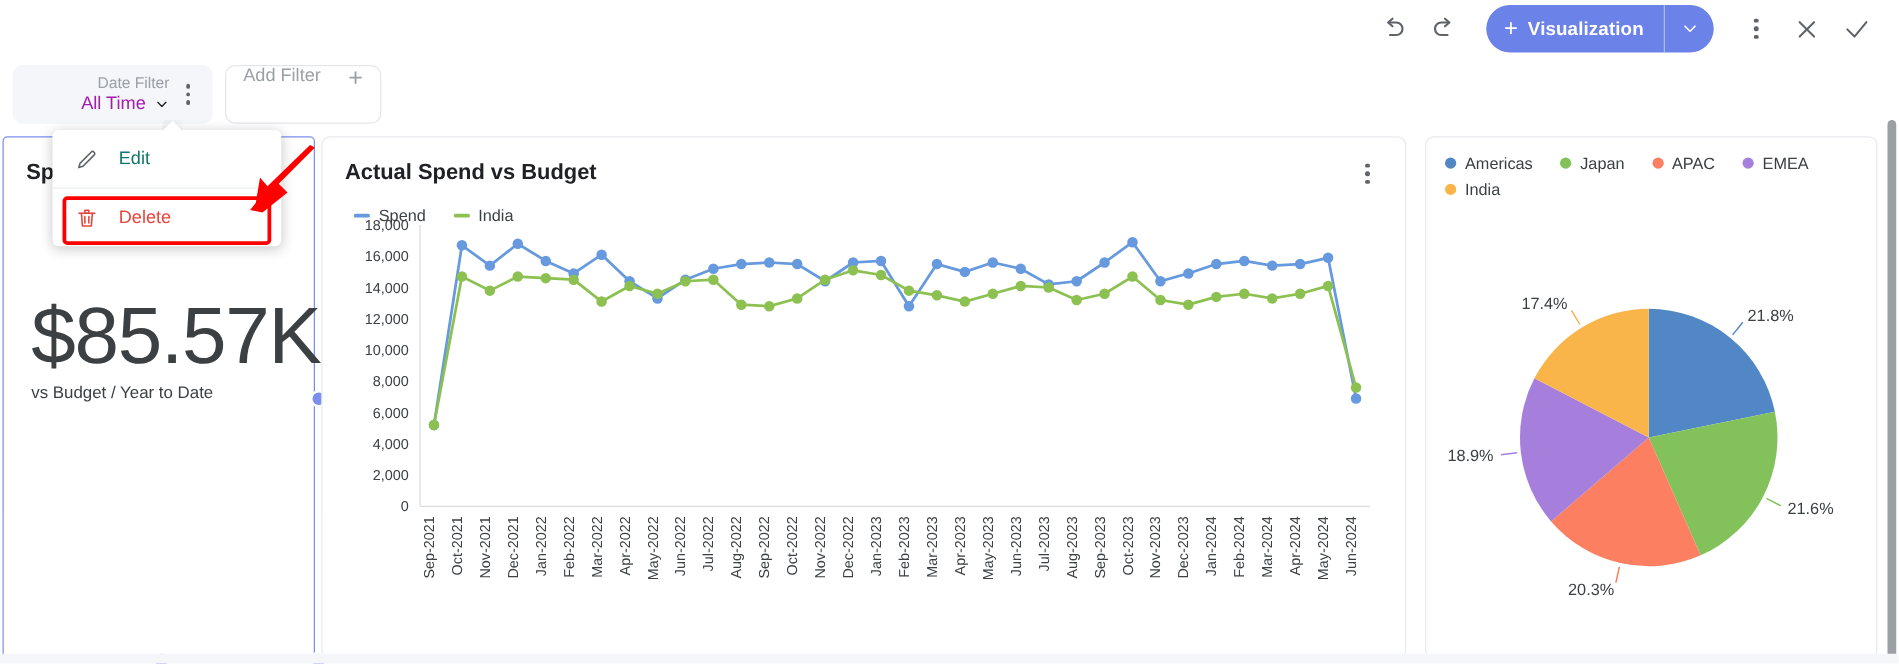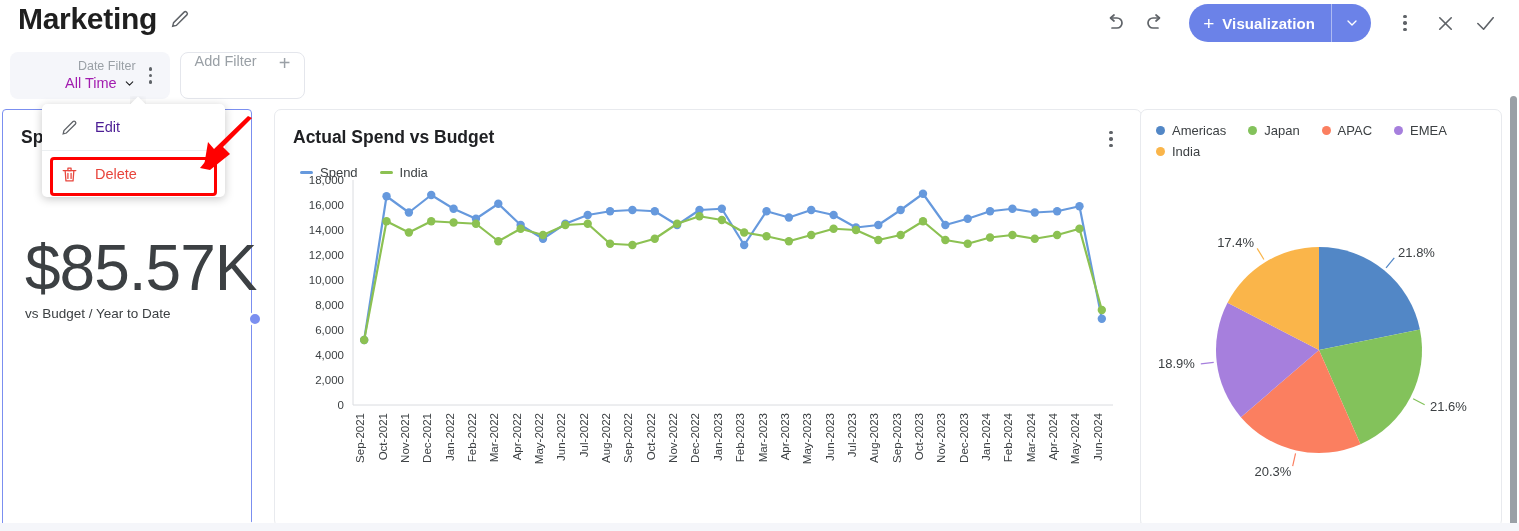--- a/index.html
+++ b/index.html
@@ -45,36 +45,36 @@
   .add-filter-label { font-size: 14.5px; color: #9aa0a6; }
   .add-plus { color: #9aa0a6; font-size: 20px; font-weight: 300; line-height: 1; }
 
   
   .popup { position: absolute; left: 42px; top: 104px; width: 183px; background: #fff;
            border-radius: 5px; box-shadow: 0 2px 10px rgba(0,0,0,.22); z-index: 40; }
   .popup-arrow { position: absolute; top: -8px; left: 88px; width: 16px; height: 8px; overflow: hidden; }
   .popup-arrow::after { content: ""; position: absolute; left: 2px; top: 3px; width: 12px; height: 12px;
                         background: #fff; transform: rotate(45deg); box-shadow: 0 2px 10px rgba(0,0,0,.16); }
   .menu-item { display: flex; align-items: center; gap: 16px; height: 46px; padding: 0 18px; cursor: pointer;
-               font-size: 14.5px; color: #4c1d95; }
+               font-size: 14.5px; color: #0f766e; }
   .menu-item.danger { color: #e8453c; }
   .menu-sep { height: 1px; background: #eceff1; margin: 0; }
   .menu-item svg { display: block; flex: none; }
   .delete-highlight { position: absolute; left: 8px; top: 53px; width: 167px; height: 39px;
                       border: 3px solid #ff0000; border-radius: 4px; pointer-events: none; }
 
   
   .red-arrow { position: absolute; left: 196px; top: 116px; z-index: 45; }
 
   
   .canvas { position: absolute; left: 0; top: 104px; width: 1519px; height: 427px; background: #fff; }
   .card { position: absolute; background: #fff; border: 1px solid #e8eaee; border-radius: 7px; }
 
   .card-kpi { left: 2px; top: 5px; width: 250px; height: 418px; border: 1.5px solid #7b8ff0; border-radius: 4px; }
-  .card-line { left: 274px; top: 5px; width: 868px; height: 418px; }
+  .card-line { left: 257px; top: 5px; width: 868px; height: 418px; }
   .card-pie  { left: 1140px; top: 5px; width: 362px; height: 418px; }
 
   .card-title { font-size: 17.5px; font-weight: bold; color: #202124; }
   .card-head { display: flex; align-items: flex-start; justify-content: space-between; padding: 17px 16px 0 18px; }
 
   .handle { position: absolute; width: 14px; height: 14px; border-radius: 50%; background: #7b8ff0;
             border: 2px solid #fff; }
   .h-right  { left: 245px; top: 202px; }
   .h-bottom { left: 119px; top: 411px; }
   .h-corner { left: 245px; top: 411px; }
@@ -101,28 +101,20 @@
   .scrollbar { position: absolute; right: 2px; top: 96px; width: 7px; height: 430px;
                background: #9aa0a6; border-radius: 4px; }
   .bottom-strip { position: absolute; left: 0; top: 523px; width: 1519px; height: 8px; background: #f5f6fa; }
 </style>
 </head>
 <body>
 
 <div class="app">
 
   <div class="header">
-    <div class="title-wrap">
-      <div class="page-title">Marketing</div>
-      <span>
-        <svg class="edit-pencil" viewBox="0 0 24 24" fill="none" stroke="currentColor" stroke-width="1.6">
-          <path d="M4 20l1-4L16.5 4.5a1.8 1.8 0 012.5 0l.5.5a1.8 1.8 0 010 2.5L8 19l-4 1z"></path>
-        </svg>
-      </span>
-    </div>
 
     <div class="header-right">
       <div class="icon-btn">
         <svg width="24" height="24" viewBox="0 0 24 24" fill="none" stroke="currentColor" stroke-width="1.7" stroke-linecap="round" stroke-linejoin="round">
           <path d="M8 7H14a5 5 0 010 10H9"></path>
             <polyline points="11,4 7.5,7 11,10"></polyline>
         </svg>
       </div>
       <div class="icon-btn">
         <svg width="24" height="24" viewBox="0 0 24 24" fill="none" stroke="currentColor" stroke-width="1.7" stroke-linecap="round" stroke-linejoin="round">

